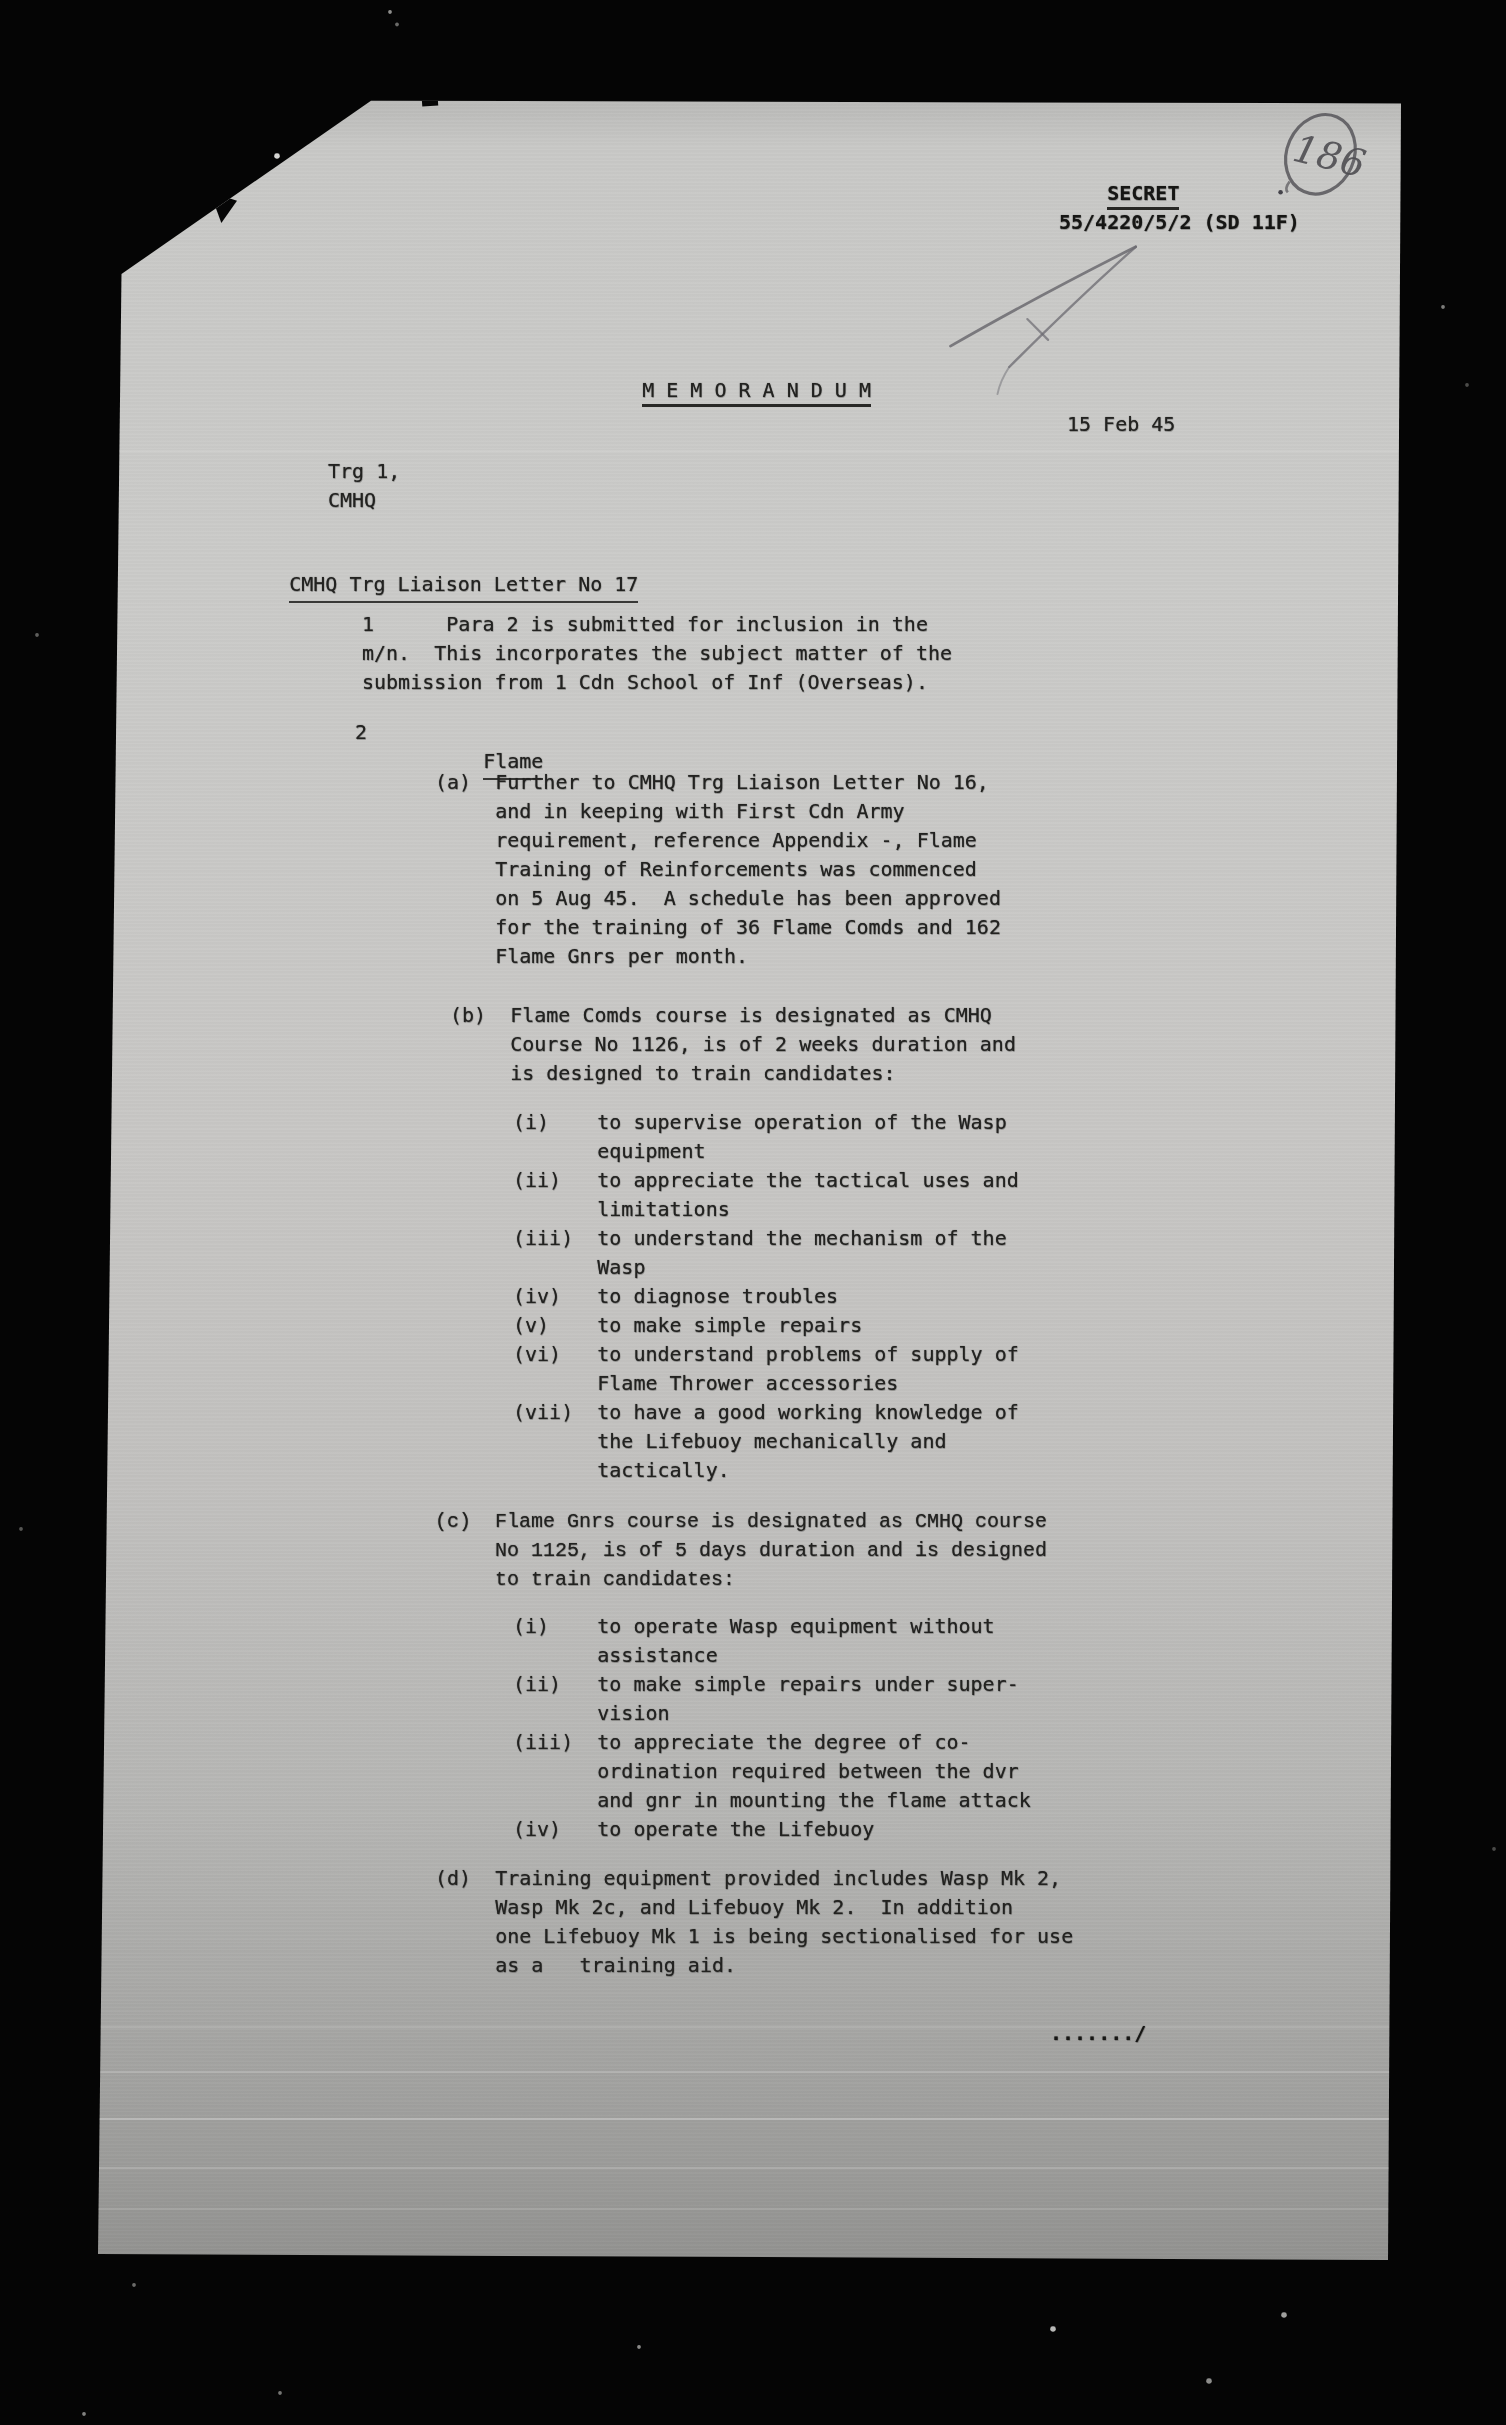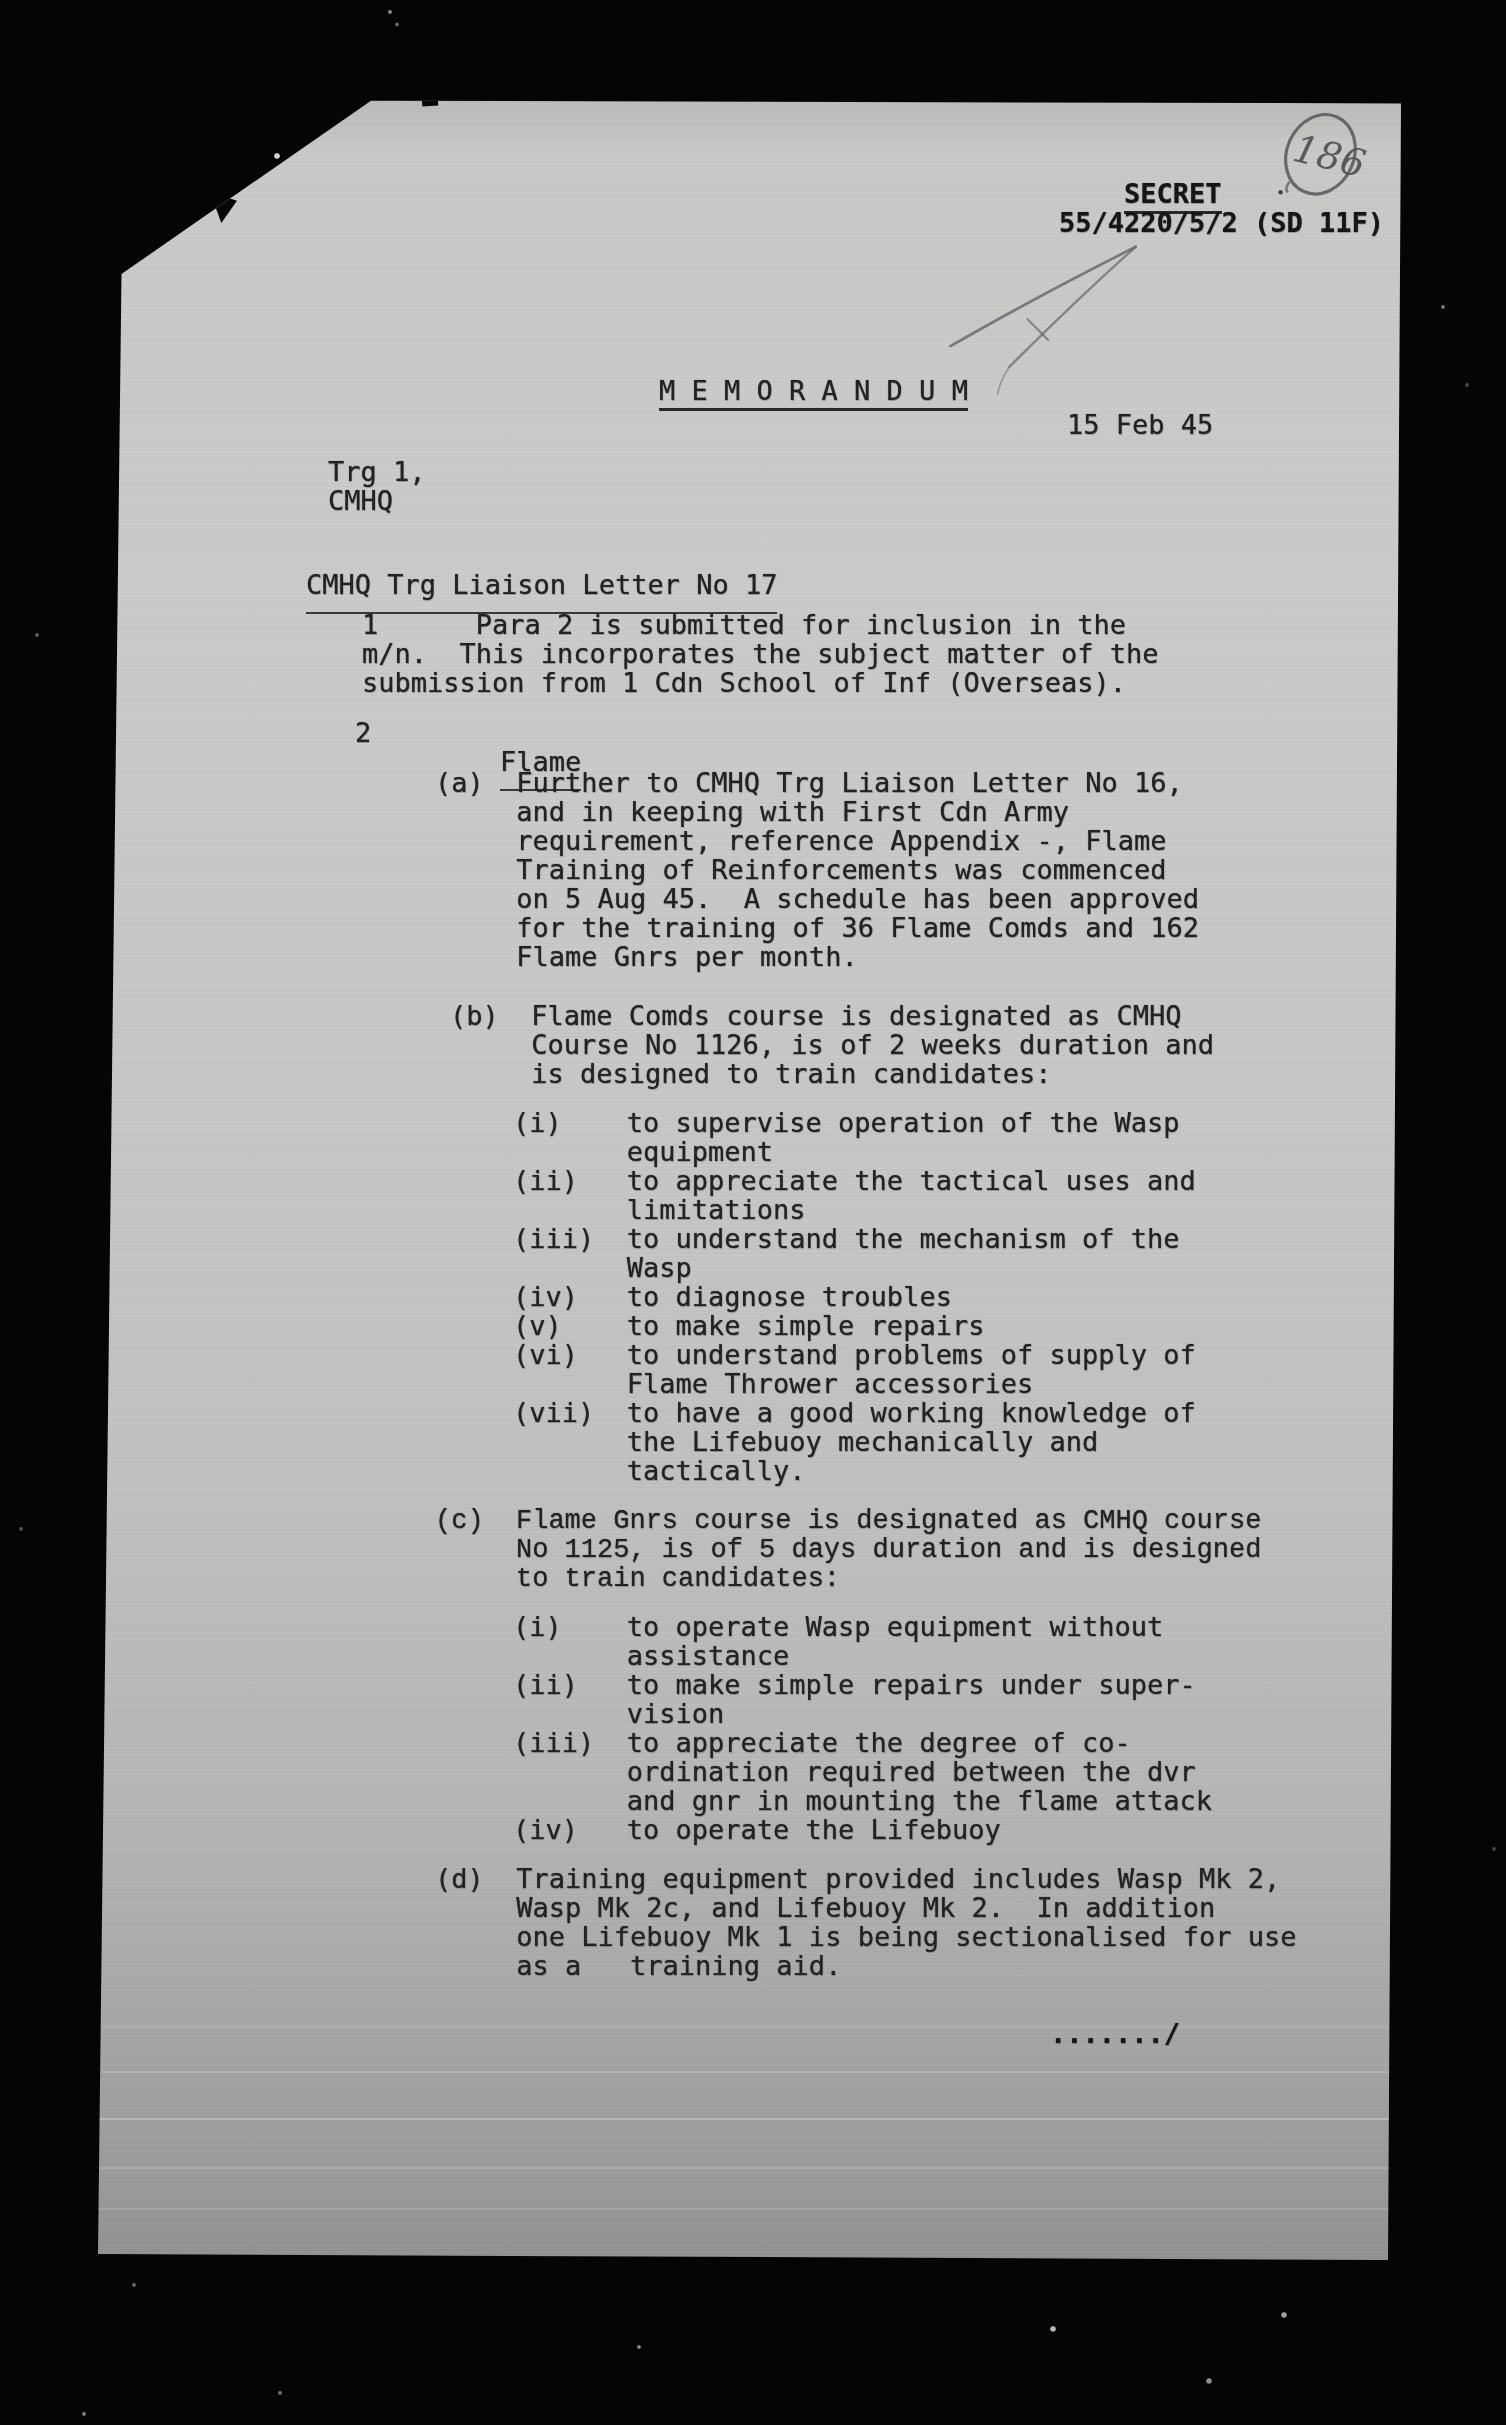--- a/index.html
+++ b/index.html
@@ -12,26 +12,26 @@
   .paper{
     position:absolute;left:98px;top:98px;width:1303px;height:2162px;
     background-image:
       repeating-linear-gradient(0deg, rgba(255,255,255,0.025) 0 0.9px, rgba(0,0,0,0.015) 1.8px 3.6px),
       linear-gradient(180deg,#b9b9b7 0px,#c9c9c7 50px,#cbcbc9 22%,#c8c7c5 48%,#c2c1bf 64%,#b6b6b4 79%,#a7a7a5 89%,#9b9b99 96%,#929290 100%);
     clip-path:polygon(273px 2.7px,1303px 5.4px,1290px 2162px,0px 2156px,23.5px 176px);
   }
   .t{
     position:absolute;white-space:pre;
     font-family:"DejaVu Sans Mono","Liberation Mono",monospace;
-    font-size:27px;line-height:29px;color:#222220;
+    font-size:20px;line-height:29px;color:#222220;
     text-shadow:0 0 1.1px rgba(28,28,26,0.65), 0.5px 0.5px 0 rgba(40,40,38,0.25);
   }
   .heavy{font-weight:bold;color:#161614;}
   .u4{border-bottom:3.6px solid rgba(22,22,20,0.9);padding-bottom:1.8px;}
-  .u3{border-bottom:2.7px solid rgba(30,30,28,0.85);padding-bottom:12px;text-align:center;}
+  .u3{border-bottom:2.7px solid rgba(30,30,28,0.85);padding-bottom:5px;text-align:center;}
   .scanline{position:absolute;left:0;width:100%;height:1.8px;background:#ffffff;pointer-events:none;}
   .notch{position:absolute;background:#060606;}
   svg text{font-family:"DejaVu Serif","Liberation Serif",serif;}
 </style>
 </head>
 <body>
 
 <div class="specks" style="box-shadow:276px 155px 0 1.8px #d6d6d4, 389px 11px 0 0.9px #8e8e8c, 396px 23.5px 0 0.9px #6a6a68,
             1442px 306px 0 0.9px #7c7c7a, 36px 634px 0 0.9px #5f5f5d, 20px 1528px 0 0.9px #565654,
             1466px 384px 0 0.9px #4c4c4a, 638px 2346px 0 0.9px #8a8a88, 1052px 2328px 0 1.8px #b9b9b7,

